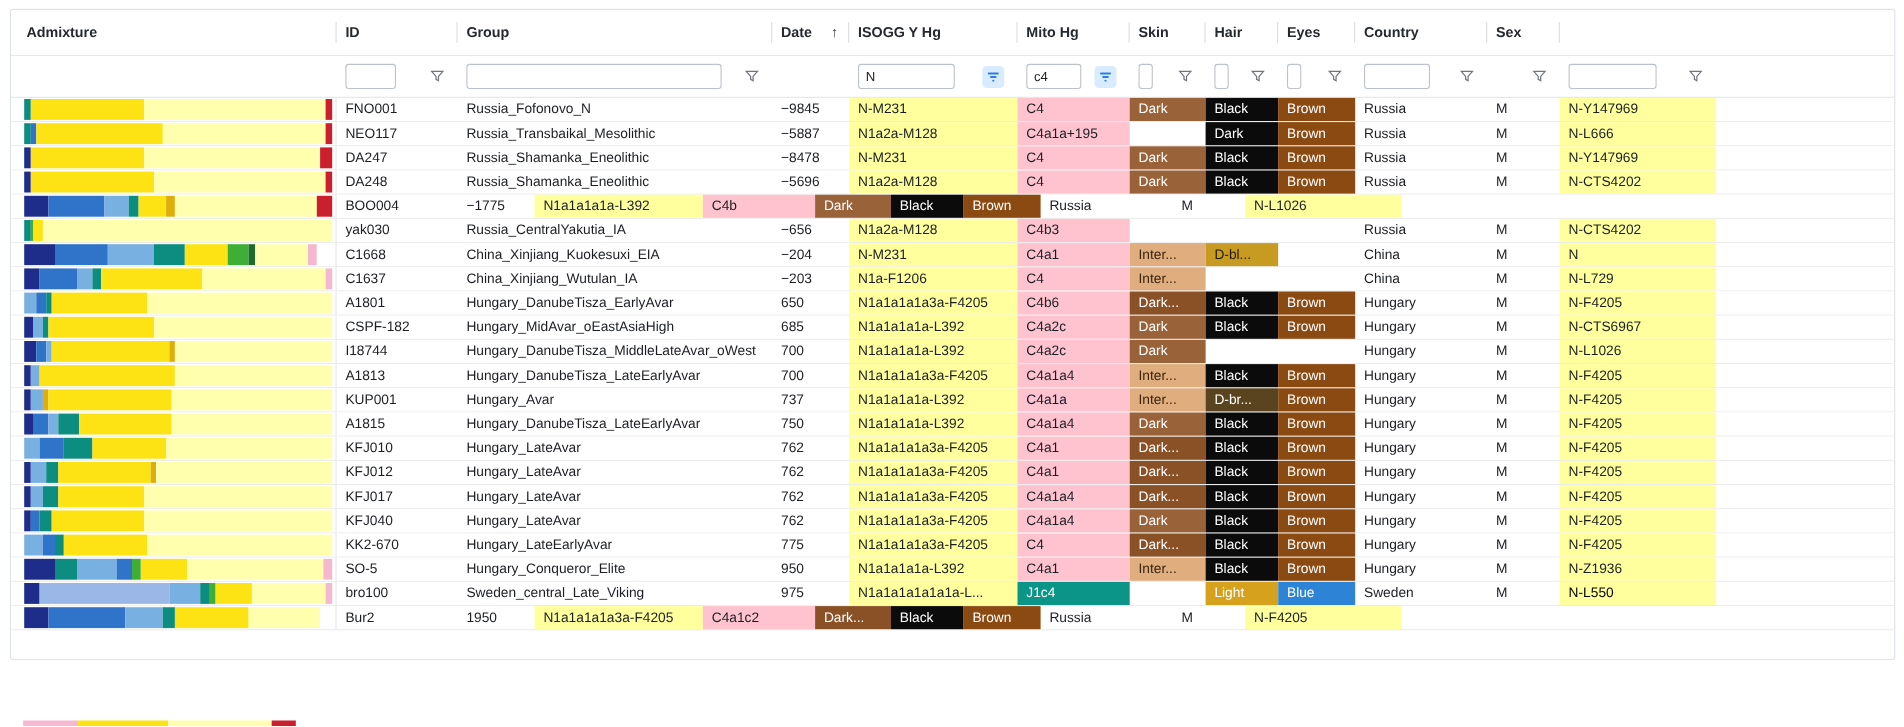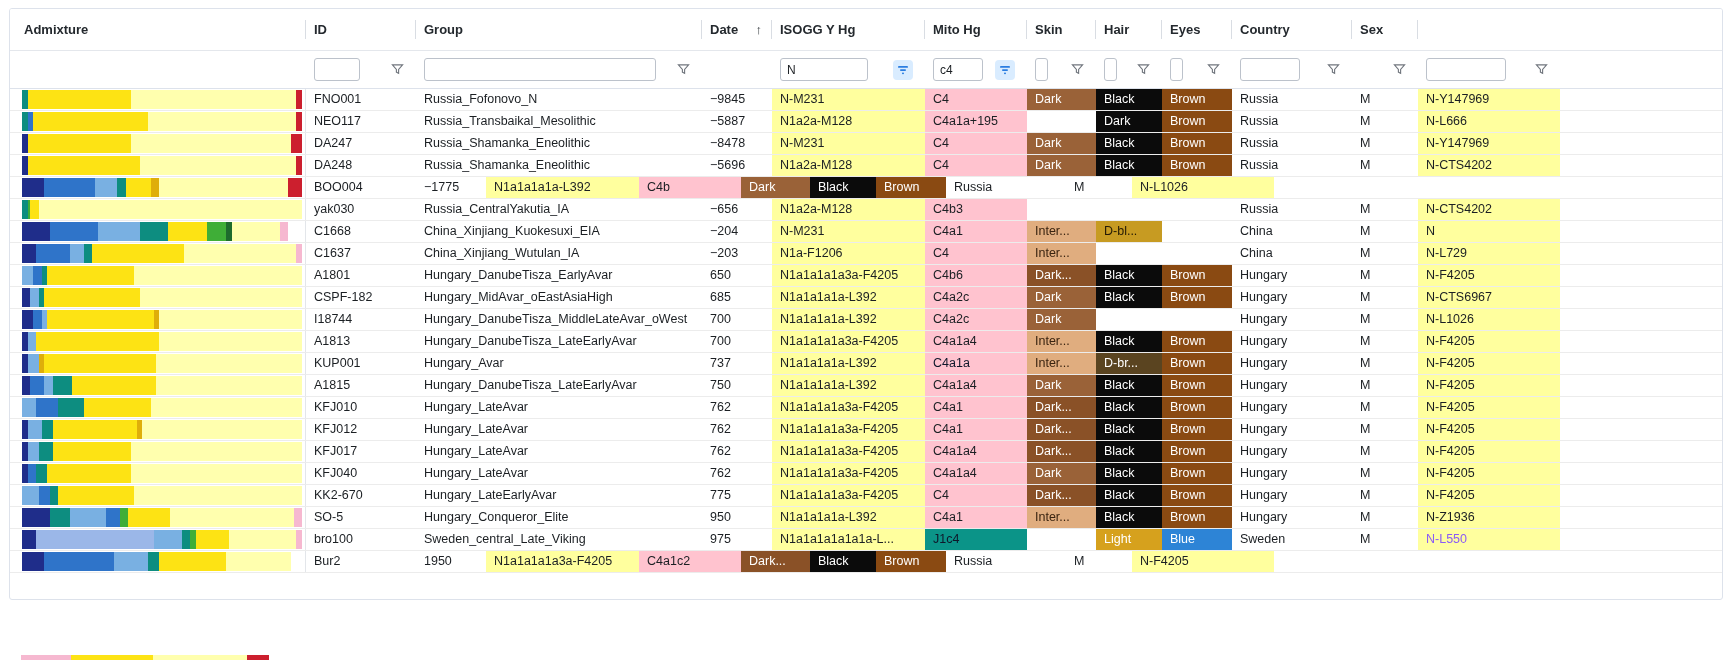--- a/index.html
+++ b/index.html
@@ -649,27 +649,27 @@
             <span class="seg" style="background: rgb(63, 174, 55); width: 2%;"></span>
             <span class="seg" style="background: rgb(253, 227, 20); width: 12%;"></span>
             <span class="seg" style="background: rgb(255, 255, 174); width: 24%;"></span>
             <span class="seg" style="background: rgb(246, 184, 208); width: 2%;"></span>
           </div>
         </div>
         <div class="cell w-id">bro100</div>
         <div class="cell w-group">Sweden_central_Late_Viking</div>
         <div class="cell w-date">975</div>
         <div class="cell w-isogg" style="background: rgb(255, 255, 158); color: rgb(27, 31, 35);">N1a1a1a1a1a1a-L...</div>
-        <div class="cell w-mito" style="background: rgb(11, 148, 136); color: #0f172a;">J1c4</div>
+        <div class="cell w-mito" style="background: rgb(11, 148, 136); color: #ffffff;">J1c4</div>
         <div class="cell w-skin"></div>
         <div class="cell w-hair" style="background: rgb(214, 161, 29); color: rgb(255, 255, 255);">Light</div>
         <div class="cell w-eyes" style="background: rgb(45, 132, 214); color: rgb(255, 255, 255);">Blue</div>
         <div class="cell w-country">Sweden</div>
         <div class="cell w-sex">M</div>
-        <div class="cell w-yfull" style="background: rgb(255, 255, 158); color: #8b5cf6;">N-L550</div>
+        <div class="cell w-yfull" style="background: rgb(255, 255, 158); color: #000000;">N-L550</div>
       </div>
       <div class="row">
         <div class="cell w-admixture adm">
           <div class="abar">
             <span class="seg" style="background: rgb(31, 45, 138); width: 8%;"></span>
             <span class="seg" style="background: rgb(47, 116, 201); width: 25%;"></span>
             <span class="seg" style="background: rgb(121, 176, 226); width: 12%;"></span>
             <span class="seg" style="background: rgb(13, 141, 128); width: 4%;"></span>
             <span class="seg" style="background: rgb(253, 227, 20); width: 24%;"></span>
             <span class="seg" style="background: rgb(255, 255, 174); width: 23%;"></span>

